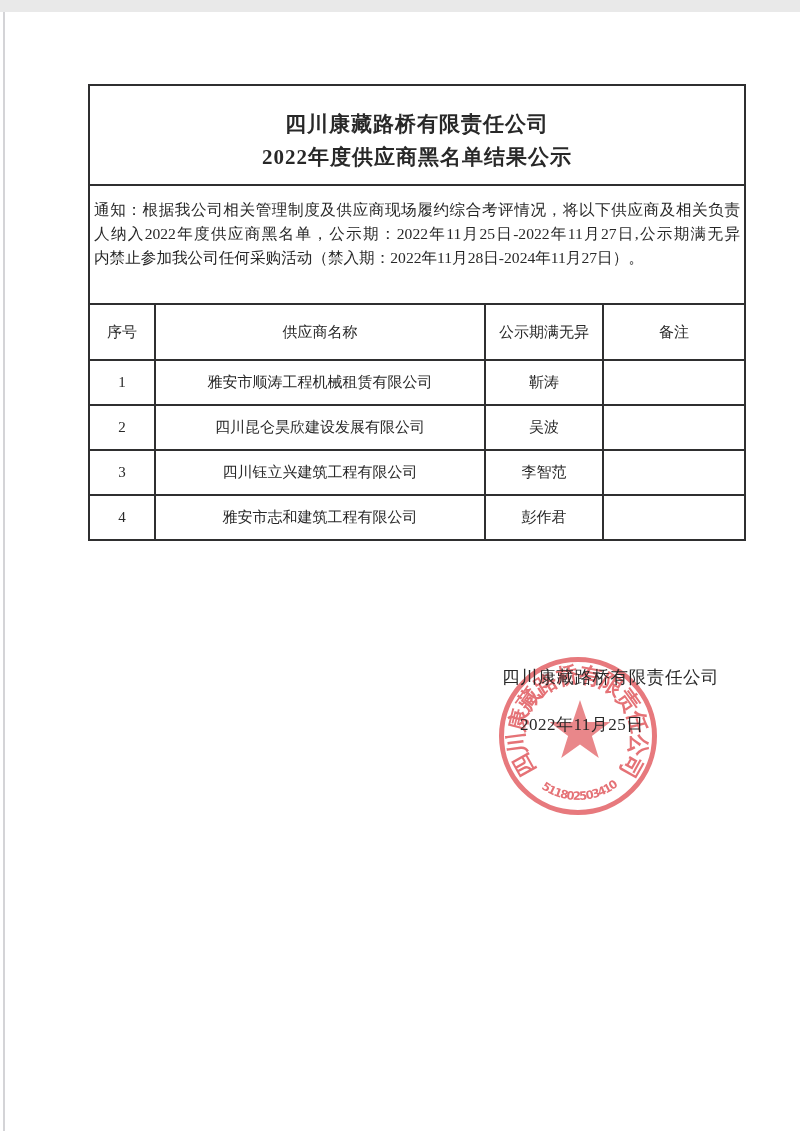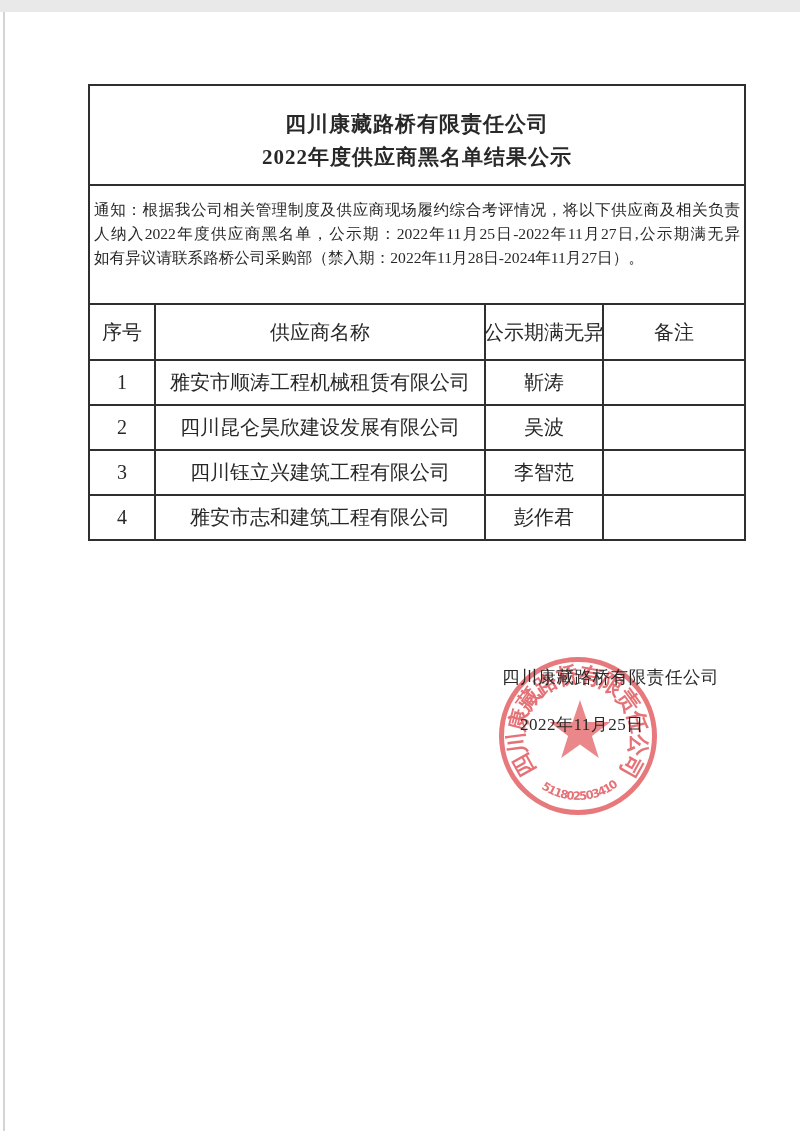--- a/index.html
+++ b/index.html
@@ -31,21 +31,21 @@
     border-top:2px solid #2f2f30; height:119px; box-sizing:border-box;
     padding:12px 4px 0 4px; font-size:15.6px; line-height:24.2px;
   }
   .nline { white-space:nowrap; }
   .jline { white-space:normal; text-align:justify; text-align-last:justify; }
   
   .sup-grid { display:grid; grid-template-columns:64px 330px 118px 1fr; }
   .sup-grid > div {
     border-top:2px solid #2f2f30;
     display:flex; align-items:center; justify-content:center;
-    font-size:20px; white-space:nowrap; overflow:hidden;
+    font-size:15px; white-space:nowrap; overflow:hidden;
   }
   .sup-grid > .cb { border-left:2px solid #2f2f30; }
   .hcell { height:54px; }
   .rcell { height:43px; }
   
   .sig-company {
     position:absolute; left:502px; top:653px; font-size:17.5px;
     letter-spacing:0.6px; white-space:nowrap; z-index:3;
   }
   .sig-date {
@@ -78,21 +78,21 @@
   <div class="doc-box">
 
     <div class="title-cell">
       <div class="title-line">四川康藏路桥有限责任公司</div>
       <div class="title-line">2022年度供应商黑名单结果公示</div>
     </div>
 
     <div class="notice-cell">
       <div class="nline jline">通知：根据我公司相关管理制度及供应商现场履约综合考评情况，将以下供应商及相关负责</div>
       <div class="nline jline">人纳入2022年度供应商黑名单，公示期：2022年11月25日-2022年11月27日,公示期满无异</div>
-      <div class="nline">如有异议请联系路桥公司采购部（禁入期：2022年11月28日-2024年11月27日）。</div>
+      <div class="nline">内禁止参加我公司任何采购活动（禁入期：2022年11月28日-2024年11月27日）。</div>
     </div>
 
     <div class="sup-grid">
       <div class="hcell">序号</div>
       <div class="hcell cb">供应商名称</div>
       <div class="hcell cb">公示期满无异</div>
       <div class="hcell cb">备注</div>
 
       <div class="rcell">1</div>
       <div class="rcell cb">雅安市顺涛工程机械租赁有限公司</div>

